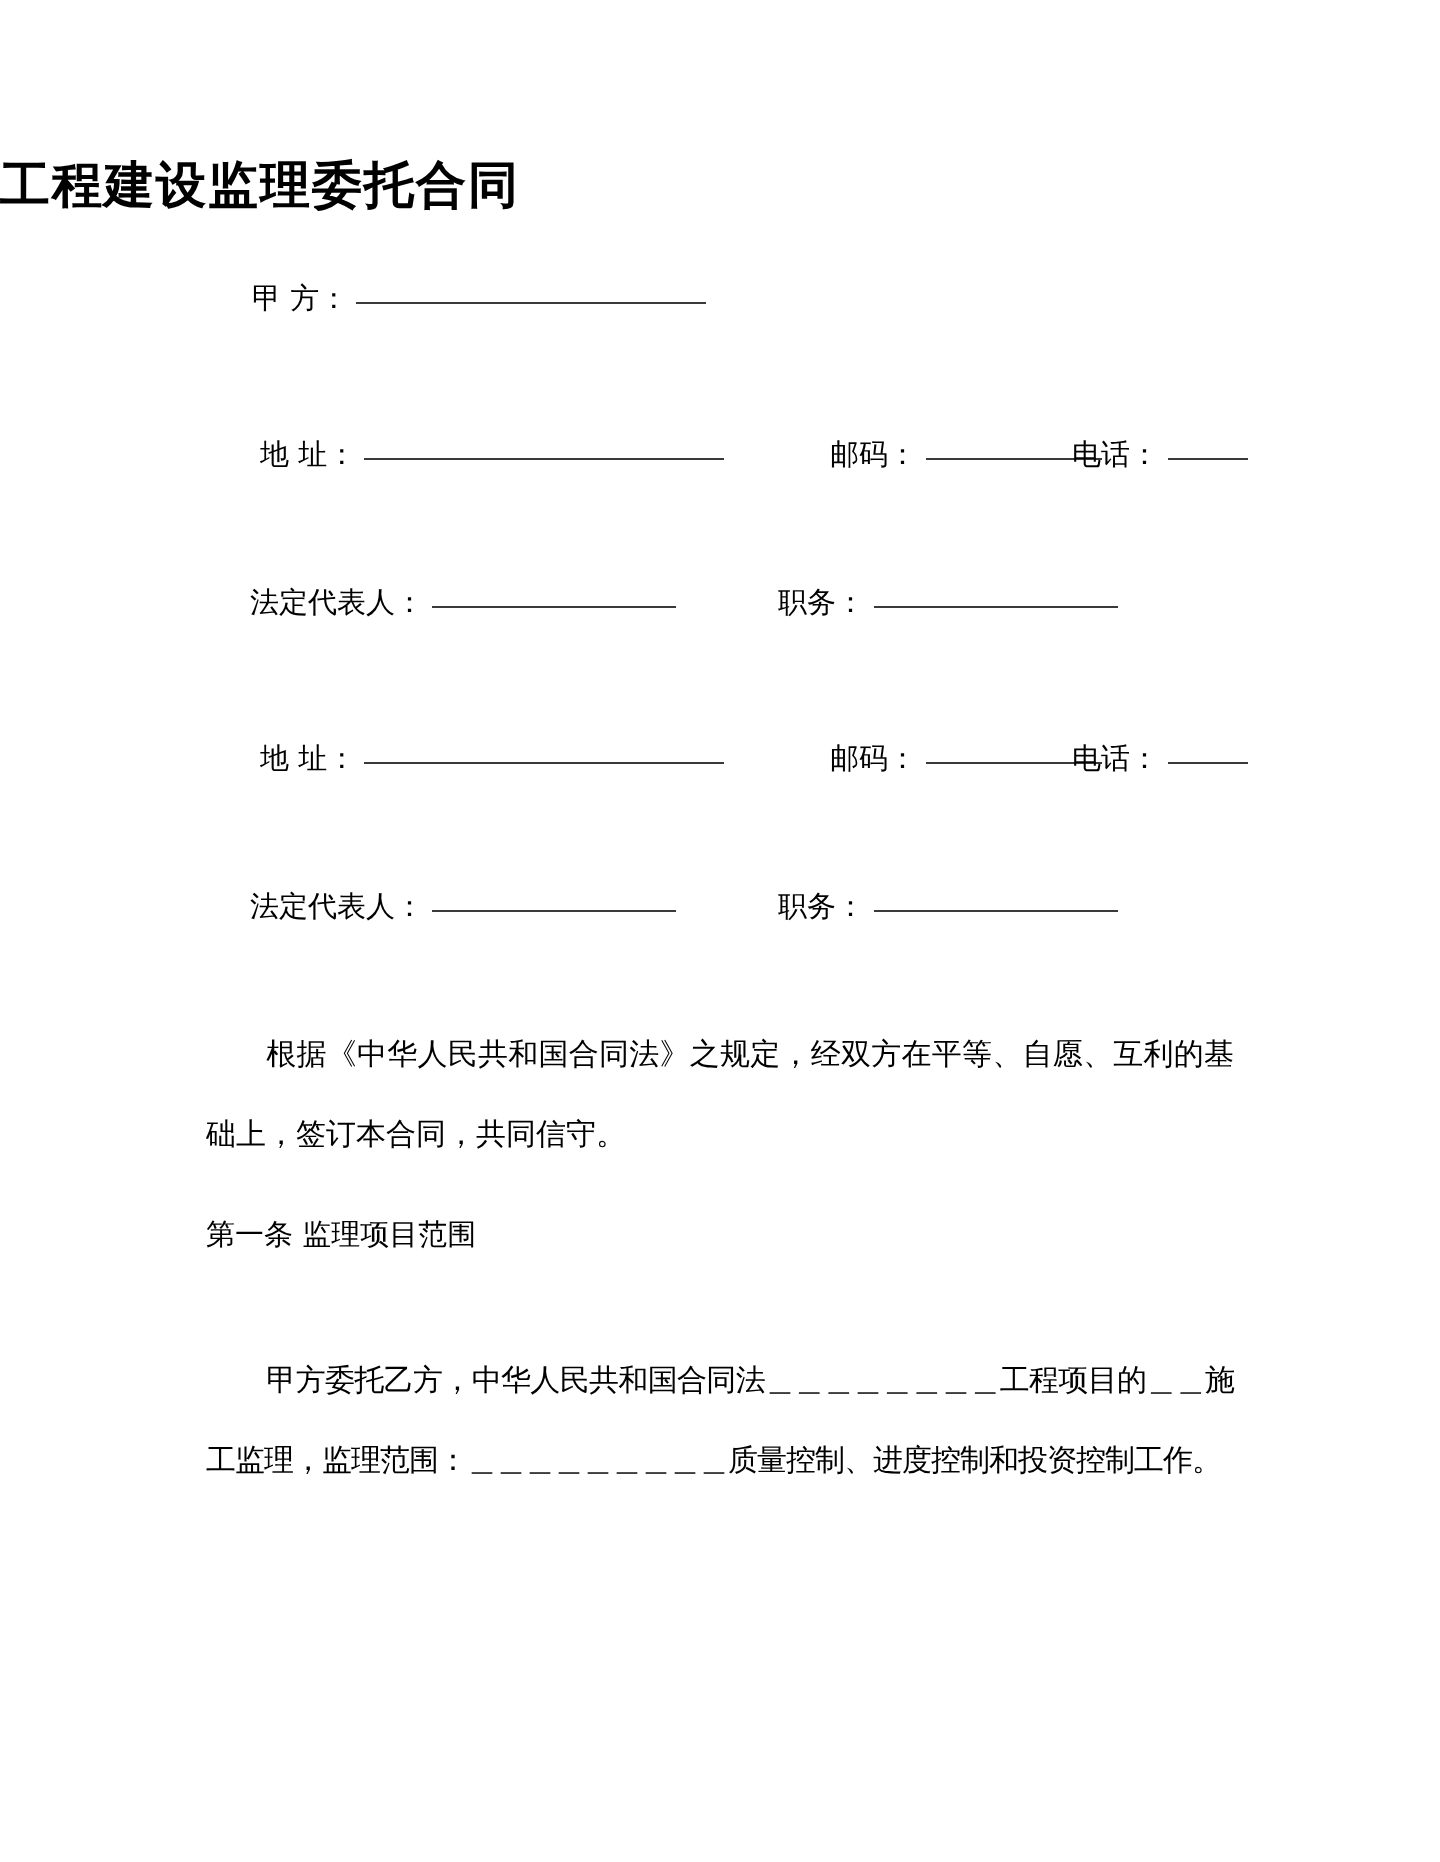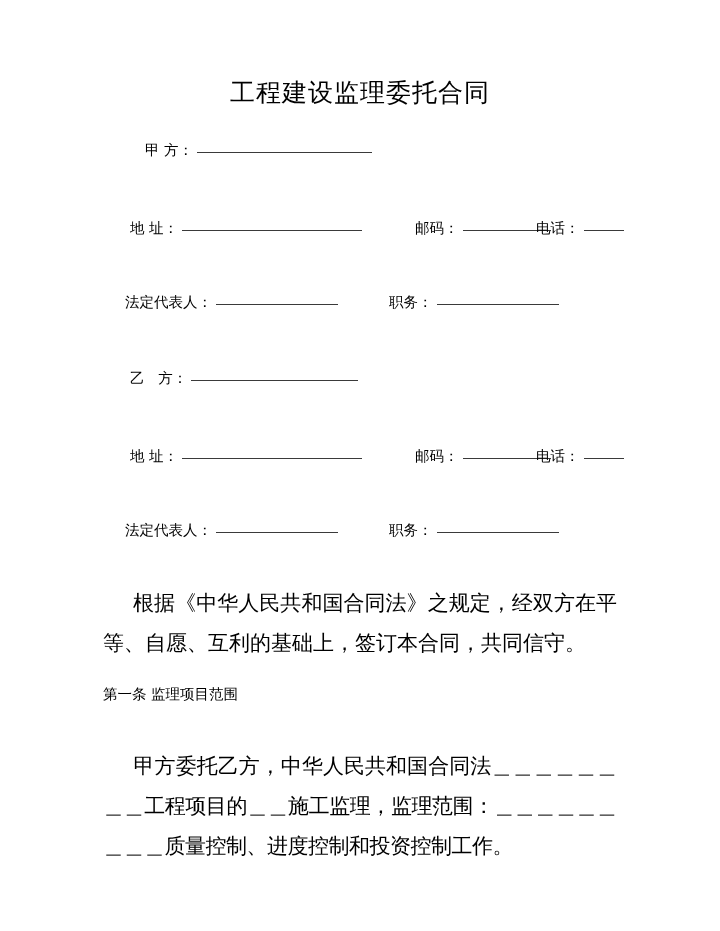--- a/index.html
+++ b/index.html
@@ -24,23 +24,22 @@
     box-sizing: border-box;
     overflow: hidden;
   }
 
   
   .doc-title {
     position: absolute;
     top: 76px;
     left: 0;
     width: 720px;
-    text-align: center;
     font-size: 25px;
-    font-weight: normal;
+    font-weight: bold;
     letter-spacing: 1px;
     line-height: 34px;
     white-space: nowrap;
   }
 
   
   .content {
     position: absolute;
     left: 103px;
     top: 140px;
@@ -74,21 +73,21 @@
     display: inline-block;
     height: 0;
     border-bottom: 1.3px solid #3a3a3a;
     margin-left: 4px;
     position: relative;
     top: -2px;
   }
 
   
   .para {
-    font-size: 21px;
+    font-size: 15px;
     line-height: 40px;
     text-align: justify;
     text-justify: inter-ideograph;
     white-space: normal;
     word-break: break-all;
   }
   .para .indent { display: inline-block; width: 30px; }
 
   .article-heading {
     font-size: 14.5px;
@@ -104,21 +103,21 @@
 </head>
 <body>
 
 <div class="page">
 
   <div class="doc-title">工程建设监理委托合同</div>
 
   <div class="content">
 
     <div class="form-row" style="margin-top:0px;">
-      <div class="field" style="left:42px;">
+      <div class="field" style="left:23px;">
         <span class="field-label">甲 方：</span>
         <span class="rule" style="width:175px;"></span>
       </div>
     </div>
 
     <div class="form-row" style="margin-top:58px;">
       <div class="field" style="left:27px;">
         <span class="field-label">地 址：</span>
         <span class="rule" style="width:180px;"></span>
       </div>
@@ -136,26 +135,20 @@
       <div class="field" style="left:22px;">
         <span class="field-label">法定代表人：</span>
         <span class="rule" style="width:122px;"></span>
       </div>
       <div class="field" style="left:286px;">
         <span class="field-label">职务：</span>
         <span class="rule" style="width:122px;"></span>
       </div>
     </div>
 
-    <div class="form-row" style="margin-top:56px;">
-      <div class="field" style="left:27px;">
-        <span class="field-label">乙   方：</span>
-        <span class="rule" style="width:167px;"></span>
-      </div>
-    </div>
 
     <div class="form-row" style="margin-top:58px;">
       <div class="field" style="left:27px;">
         <span class="field-label">地 址：</span>
         <span class="rule" style="width:180px;"></span>
       </div>
       <div class="field" style="left:312px;">
         <span class="field-label">邮码：</span>
         <span class="rule" style="width:88px;"></span>
       </div>

